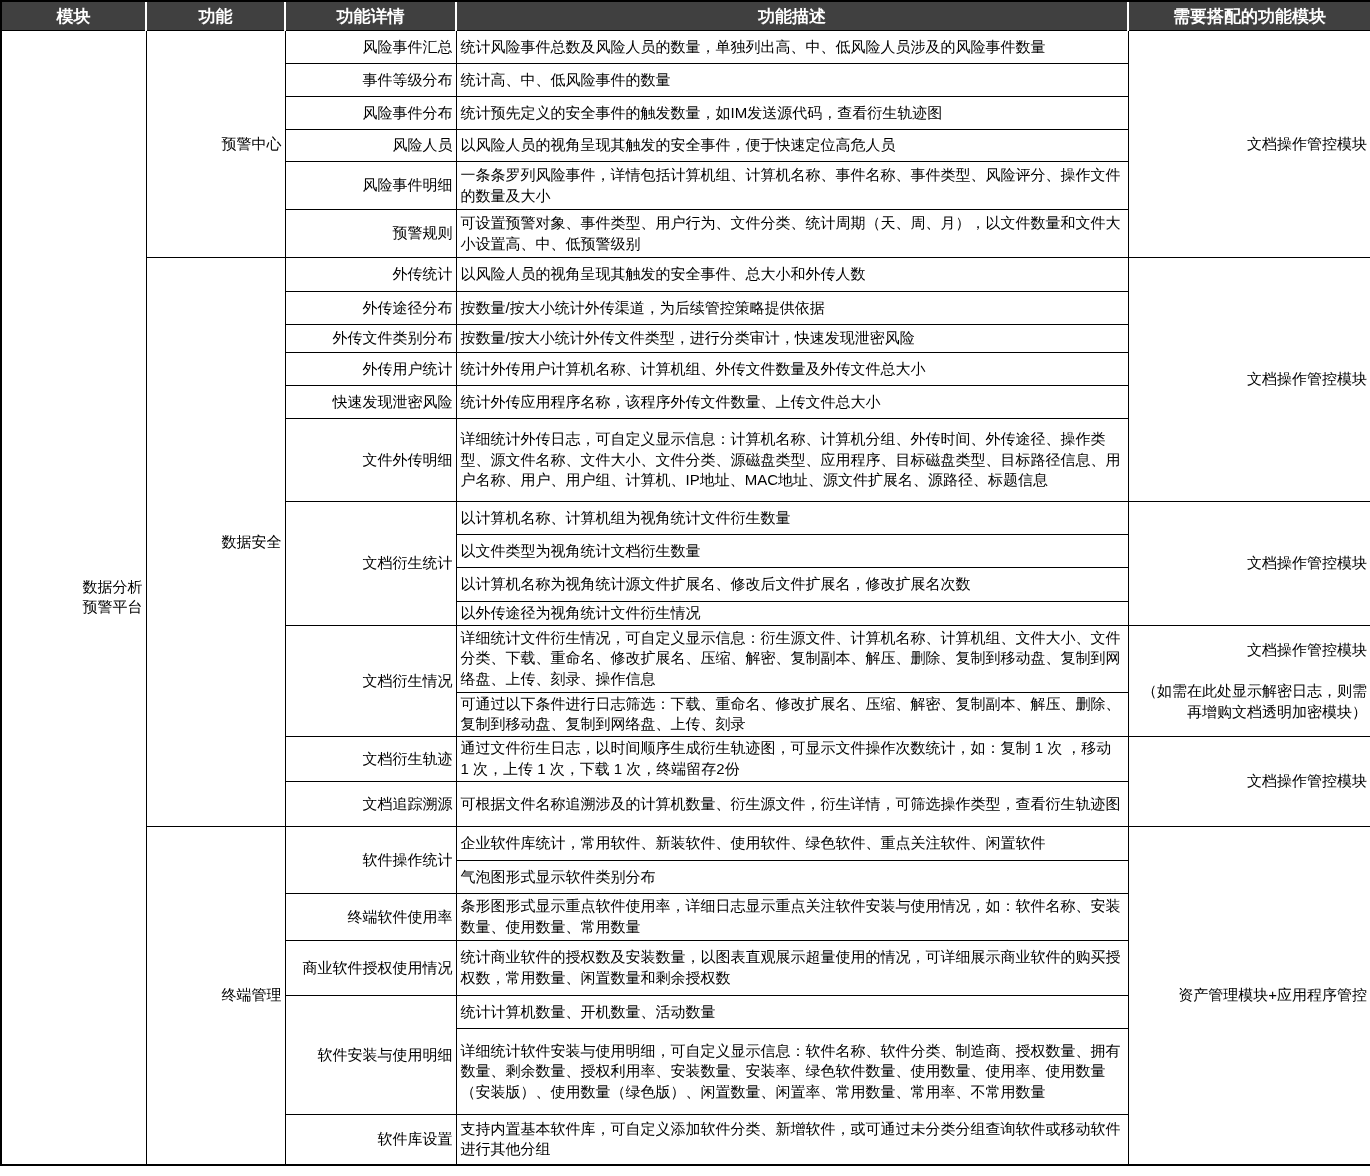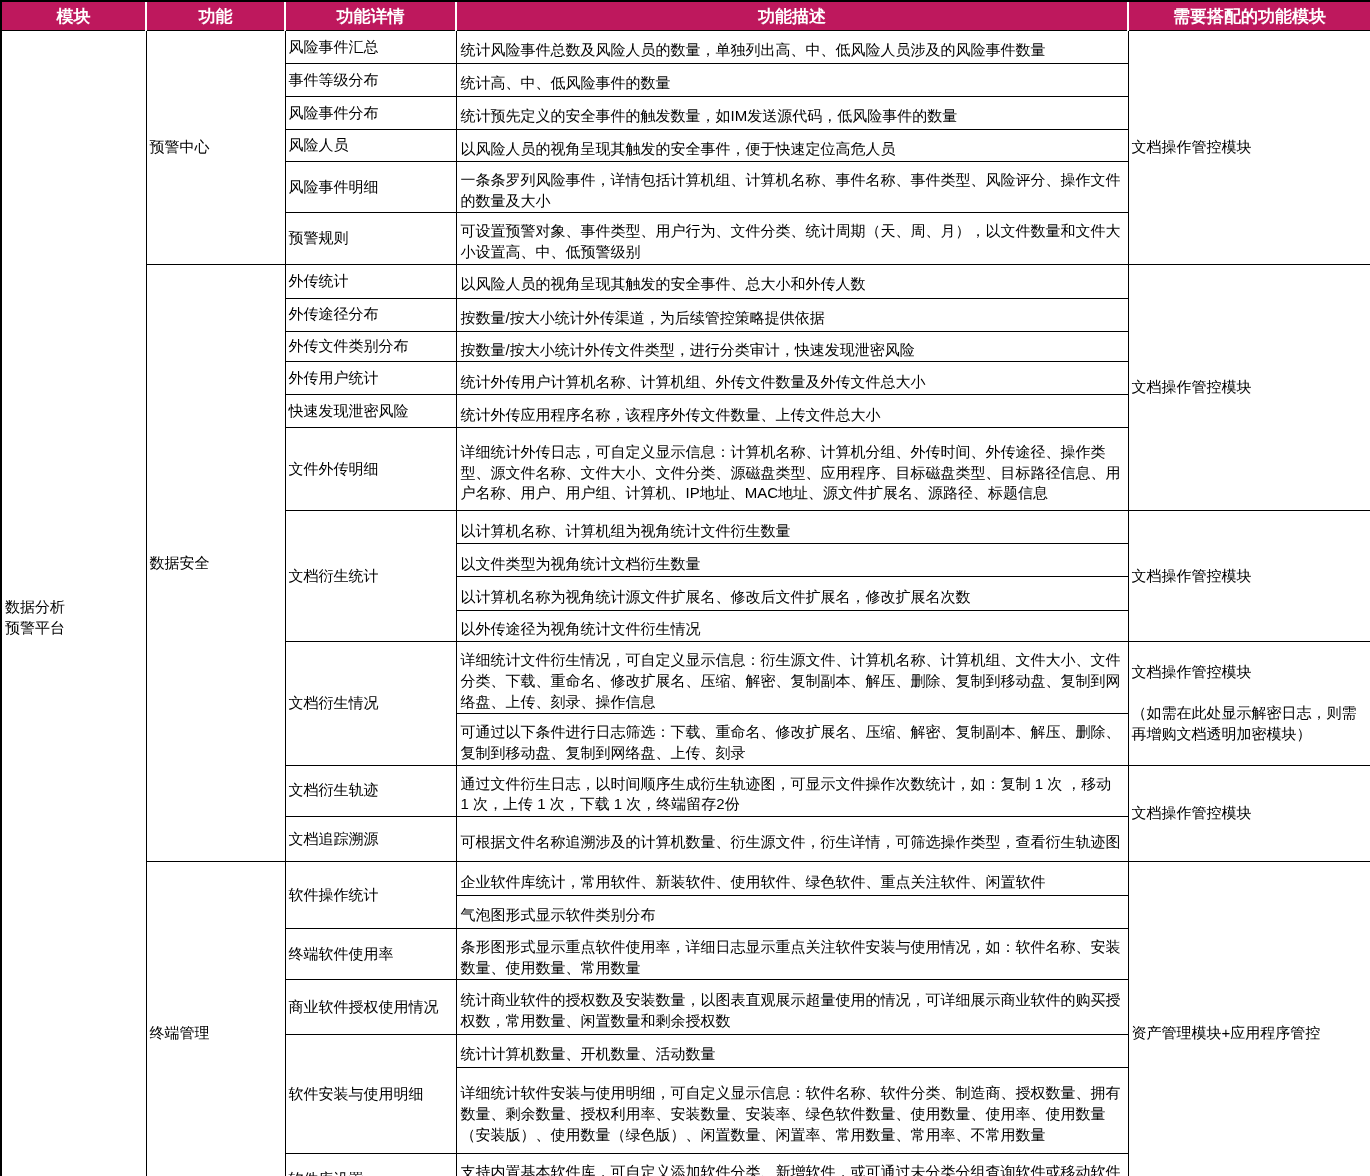--- a/index.html
+++ b/index.html
@@ -1,25 +1,25 @@
 <!DOCTYPE html>
 <html><head>
 <meta charset="utf-8">
 <style>
   html,body{margin:0;padding:0;background:#fff;}
   body{font-family:"Liberation Sans","DejaVu Sans",sans-serif;color:#000;}
   table.spec{border-collapse:collapse;table-layout:fixed;width:1370px;border:2px solid #000;}
   col.c1{width:145px;} col.c2{width:139px;} col.c3{width:171px;} col.c4{width:672px;} col.c5{width:243px;}
-  th{background:#be185d;color:#fff;font-weight:bold;font-size:17px;height:28px;
+  th{background:#404040;color:#fff;font-weight:bold;font-size:17px;height:28px;
      border-left:2px solid #fff;border-bottom:1px solid #000;border-top:2px solid #000;
      padding:0;text-align:center;}
   th:first-child{border-left:2px solid #000;}
   td{border:1px solid #000;font-size:15px;line-height:1.38;vertical-align:middle;overflow:hidden;}
-  td.c-module, td.c-feature, td.c-detail, td.c-req{text-align:left;padding:1px 3px;}
-  td.c-desc{text-align:left;padding:8px 6px 1px 4px;}
+  td.c-module, td.c-feature, td.c-detail, td.c-req{text-align:right;padding:1px 3px;}
+  td.c-desc{text-align:left;padding:1px 6px 1px 4px;}
   .pre{white-space:pre-line;}
 </style>
 </head>
 <body>
 
 <table class="spec">
   <colgroup>
       <col class="c1">
       <col class="c2">
       <col class="c3">
@@ -43,21 +43,21 @@
       <td class="c-detail">风险事件汇总</td>
       <td class="c-desc">统计风险事件总数及风险人员的数量，单独列出高、中、低风险人员涉及的风险事件数量</td>
       <td class="c-req" rowspan="6">文档操作管控模块</td>
     </tr>
     <tr style="height:33px">
       <td class="c-detail">事件等级分布</td>
       <td class="c-desc">统计高、中、低风险事件的数量</td>
     </tr>
     <tr style="height:33px">
       <td class="c-detail">风险事件分布</td>
-      <td class="c-desc">统计预先定义的安全事件的触发数量，如IM发送源代码，低风险事件的数量</td>
+      <td class="c-desc">统计预先定义的安全事件的触发数量，如IM发送源代码，查看衍生轨迹图</td>
     </tr>
     <tr style="height:32px">
       <td class="c-detail">风险人员</td>
       <td class="c-desc">以风险人员的视角呈现其触发的安全事件，便于快速定位高危人员</td>
     </tr>
     <tr style="height:48px">
       <td class="c-detail">风险事件明细</td>
       <td class="c-desc">一条条罗列风险事件，详情包括计算机组、计算机名称、事件名称、事件类型、风险评分、操作文件的数量及大小</td>
     </tr>
     <tr style="height:48px">

